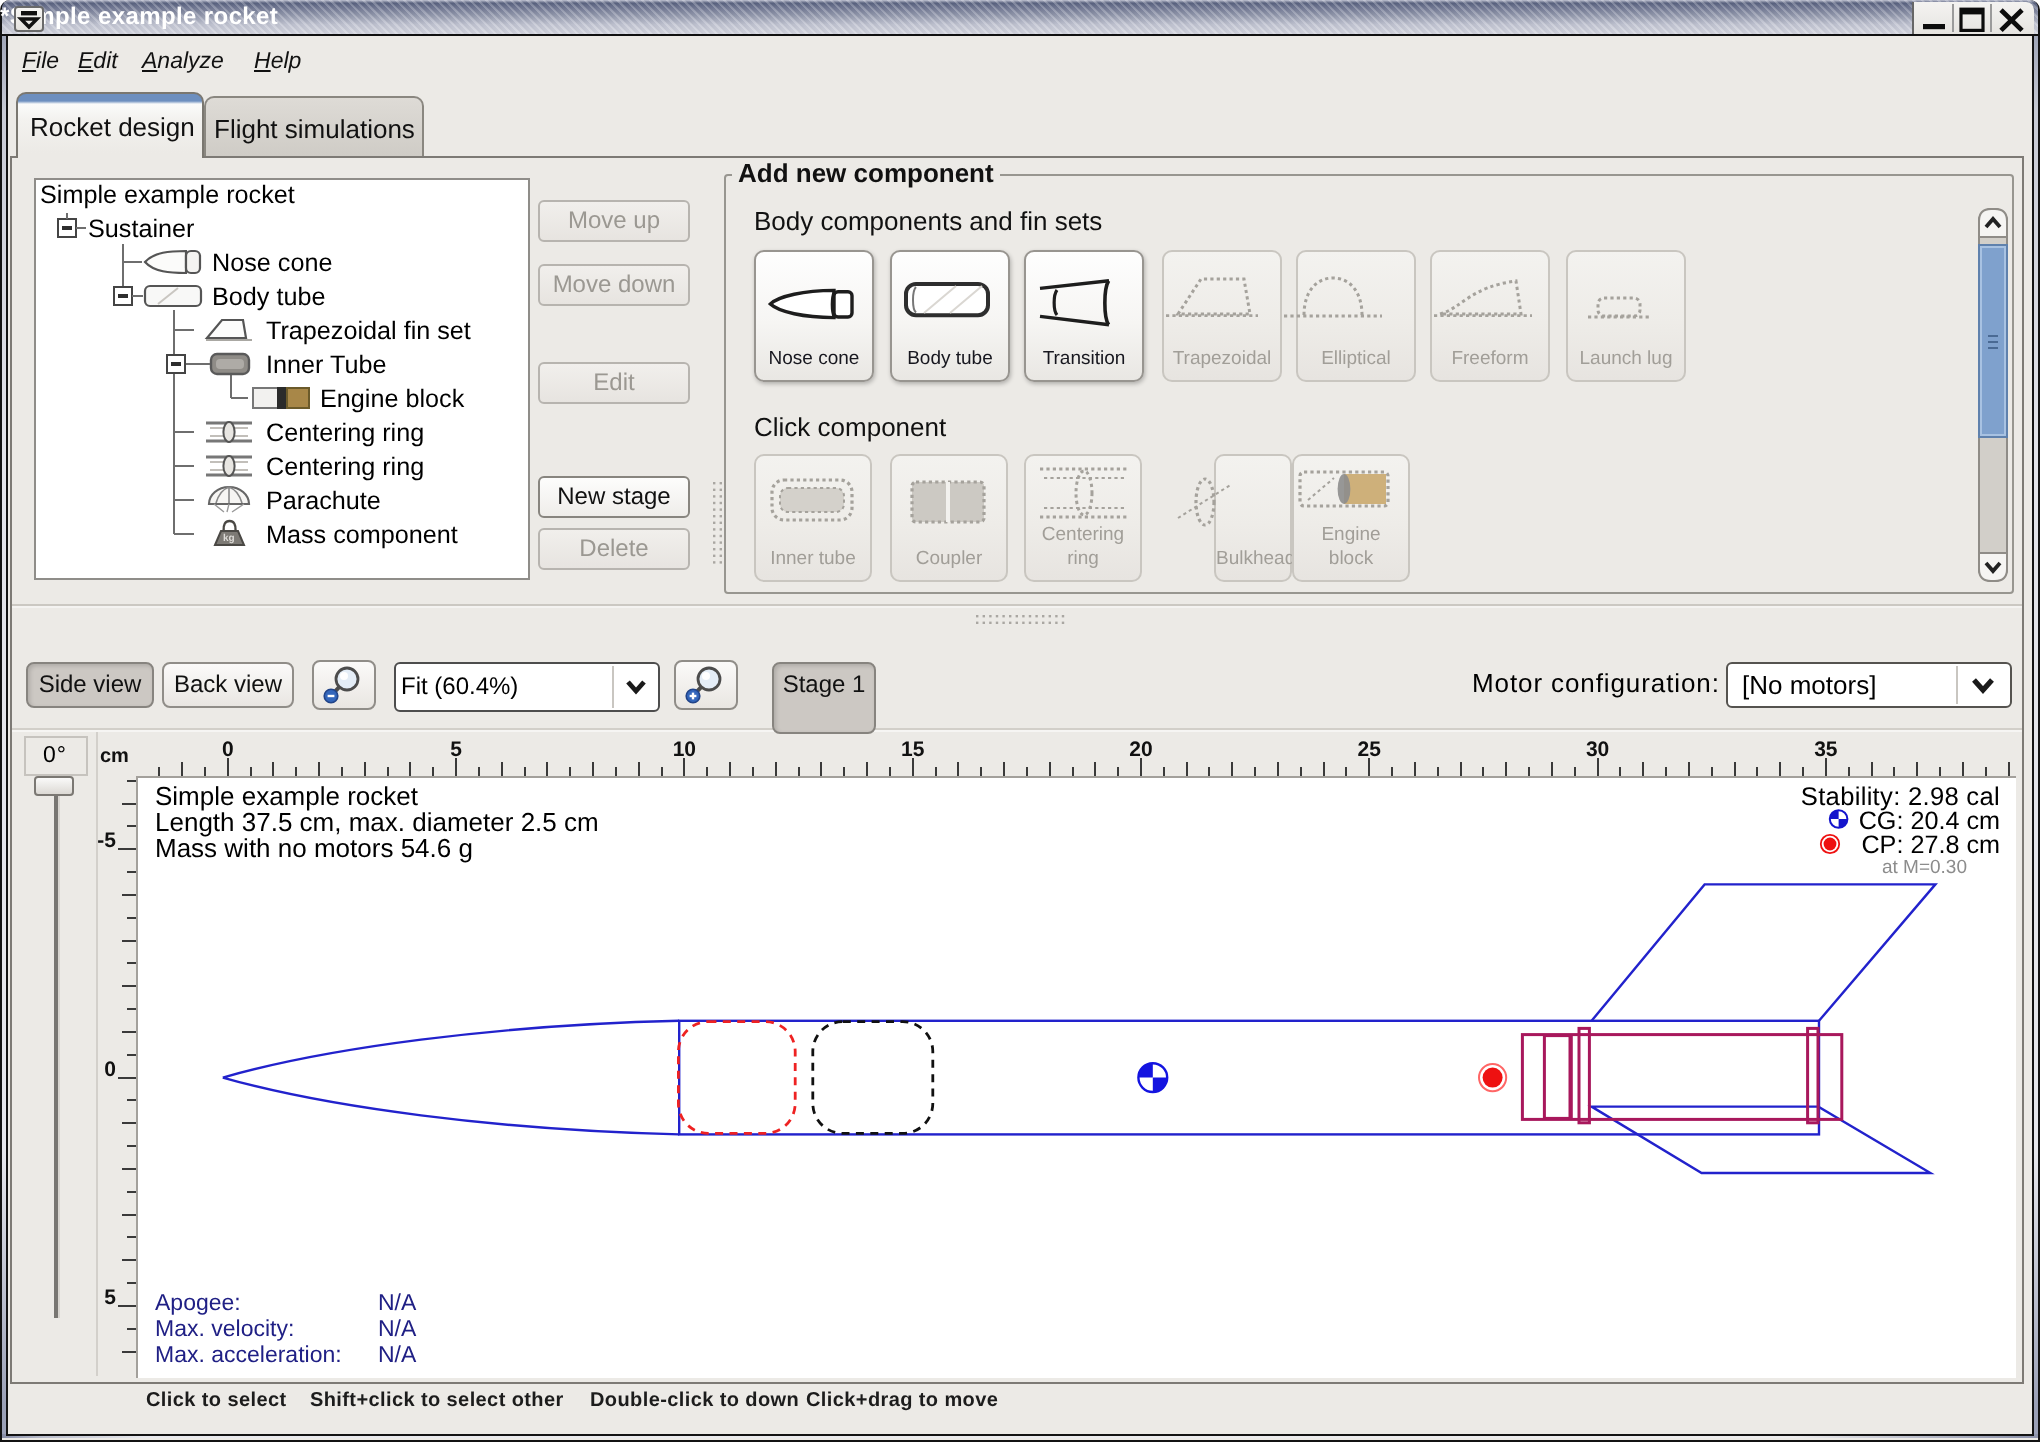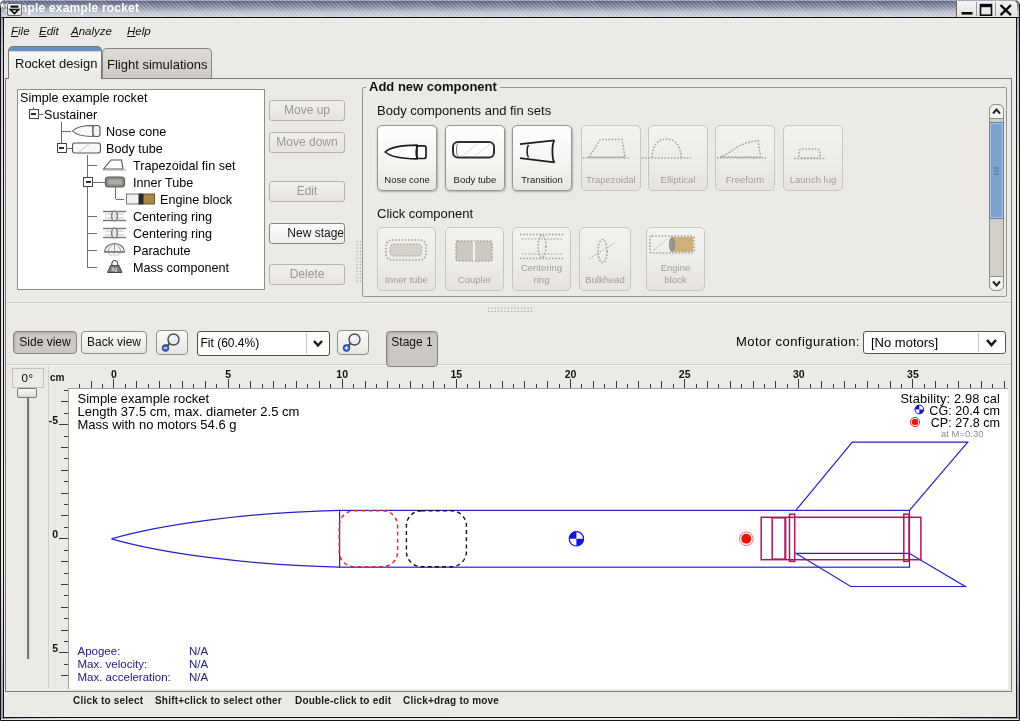--- a/index.html
+++ b/index.html
@@ -154,21 +154,21 @@
     <path d="M94.8 176.5 Q94.5 171.5 97.8 171.5 Q101 171.5 100.8 176.5" fill="none" stroke="#4a4844" stroke-width="1.2"></path>
     <text x="94.5" y="181.5" font-size="5px" font-weight="bold" fill="#dddbd7">kg</text>
     <line x1="16.5" y1="17.5" x2="16.5" y2="20.5" stroke="#6e6e6e" stroke-width="1" shape-rendering="crispEdges"></line>
     <line x1="49.2" y1="59" x2="54.5" y2="59" stroke="#6e6e6e" stroke-width="1" shape-rendering="crispEdges"></line>
     <line x1="75.8" y1="93" x2="88" y2="93" stroke="#6e6e6e" stroke-width="1" shape-rendering="crispEdges"></line>
   </svg>
 
 <div class="abs mbtn dis" style="top:100px;">Move up</div>
 <div class="abs mbtn dis" style="top:132px;">Move down</div>
 <div class="abs mbtn dis" style="top:181px;">Edit</div>
-<div class="abs mbtn en" style="top:223px;text-align:right;">New stage</div>
+<div class="abs mbtn en" style="top:238px;">New stage</div>
 <div class="abs mbtn dis" style="top:264px;">Delete</div>
 
 <div class="abs" id="fset"></div>
 <div class="abs" id="fset-legend">Add new component</div>
 <div class="abs grouplabel" style="left:377px;top:102.5px;">Body components and fin sets</div>
 <div class="abs grouplabel" style="left:377px;top:205.5px;">Click component</div>
 
 <div class="abs cbtn en" style="left:377px;top:125px;width:60px;height:66px;">
     <div class="cap">Nose cone</div>
   </div>
@@ -193,21 +193,21 @@
 
 <div class="abs cbtn dis" style="left:377px;top:227px;width:59px;height:64px;">
     <div class="cap">Inner tube</div>
   </div>
 <div class="abs cbtn dis" style="left:445px;top:227px;width:59px;height:64px;">
     <div class="cap">Coupler</div>
   </div>
 <div class="abs cbtn dis" style="left:512px;top:227px;width:59px;height:64px;">
     <div class="cap">Centering<br>ring</div>
   </div>
-<div class="abs cbtn dis" style="left:579px;top:227px;width:52px;height:64px;padding-left:35px;">
+<div class="abs cbtn dis" style="left:607px;top:227px;width:39px;height:64px;padding-left:35px;">
     <div class="cap">Bulkhead</div>
   </div>
 <div class="abs cbtn dis" style="left:646px;top:227px;width:59px;height:64px;">
     <div class="cap">Engine<br>block</div>
   </div>
 
 <svg class="abs" style="left:362px;top:87px;z-index:8" width="645" height="210" id="compicons">
     <path d="M23.2 65 C27.5 61,40 58.3,55 58.2 L55 71.8 C40 71.7,27.5 69,23.2 65 Z" fill="#fff" stroke="#1d1d1d" stroke-width="1.7"></path>
     <rect x="55" y="58.9" width="9" height="12.6" rx="2" fill="#fff" stroke="#1d1d1d" stroke-width="1.7"></rect>
     <path d="M55 59 C53.6 61.5,53.6 69,55 71.5" fill="none" stroke="#1d1d1d" stroke-width="1.2"></path>
@@ -517,14 +517,14 @@
     <text font-size="11.5px" fill="#202085" x="9.5" y="267">Apogee:</text>
     <text font-size="11.5px" fill="#202085" x="121" y="267">N/A</text>
     <text font-size="11.5px" fill="#202085" x="9.5" y="280">Max. velocity:</text>
     <text font-size="11.5px" fill="#202085" x="121" y="280">N/A</text>
     <text font-size="11.5px" fill="#202085" x="9.5" y="293">Max. acceleration:</text>
     <text font-size="11.5px" fill="#202085" x="121" y="293">N/A</text>
   </svg>
 
 <div class="abs statustext" style="left:73px;">Click to select</div>
 <div class="abs statustext" style="left:155px;">Shift+click to select other</div>
-<div class="abs statustext" style="left:295px;">Double-click to edit</div>
+<div class="abs statustext" style="left:295px;">Double-click to down</div>
 <div class="abs statustext" style="left:403px;">Click+drag to move</div>
 
 </body></html>

